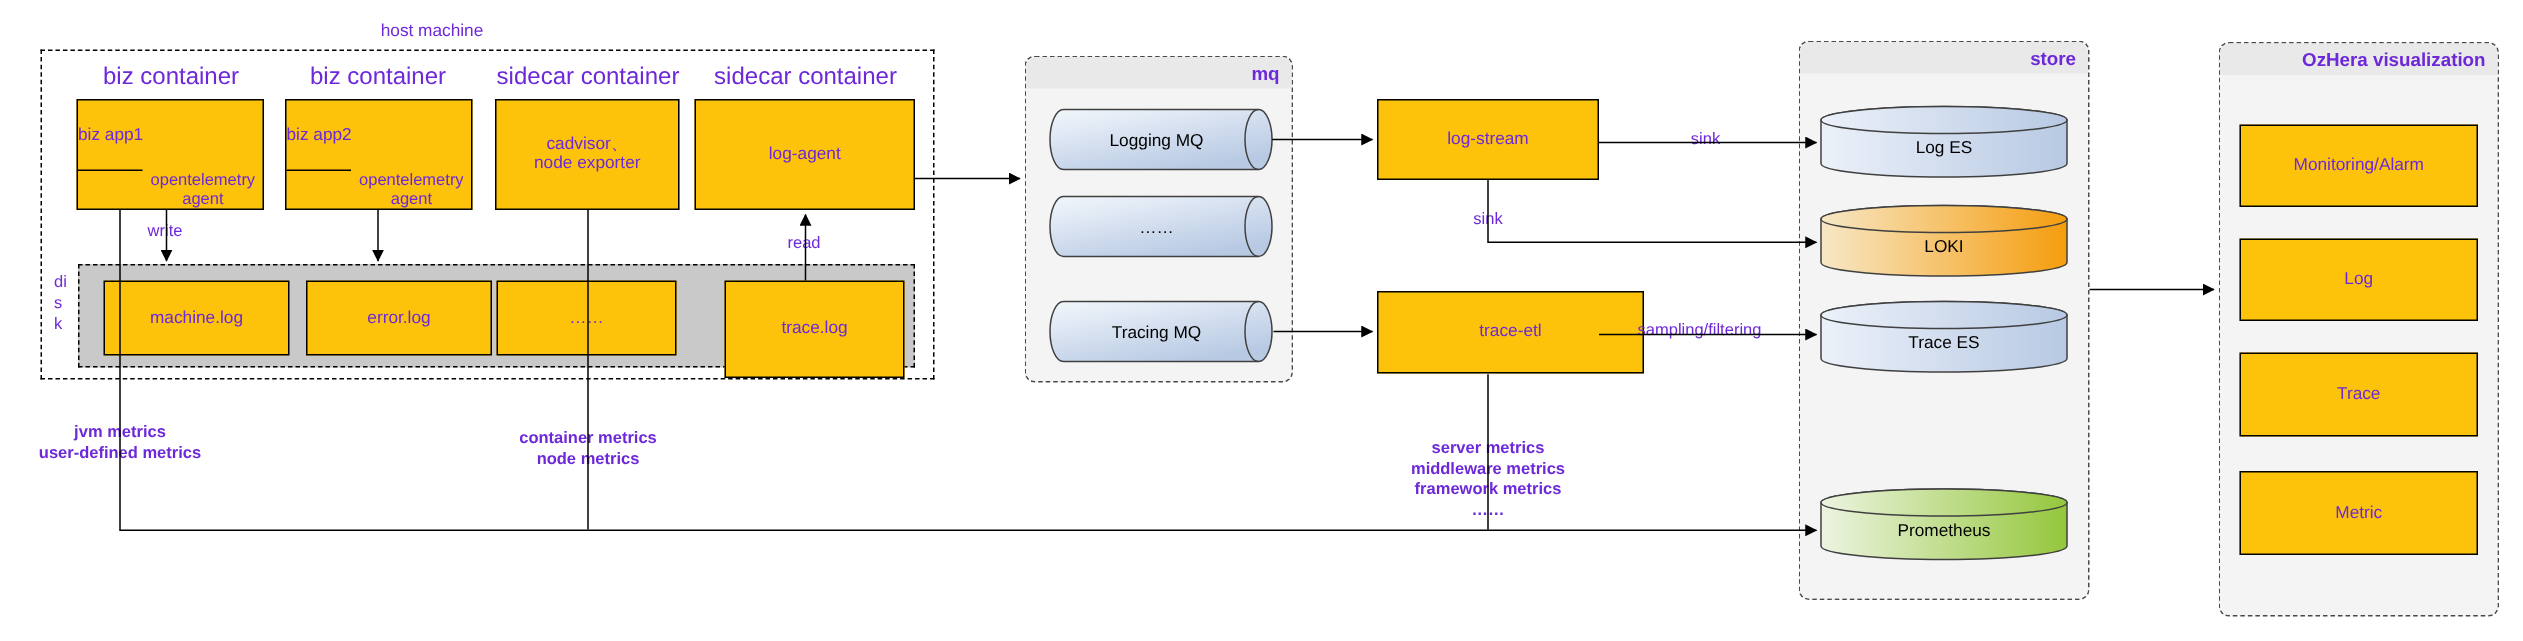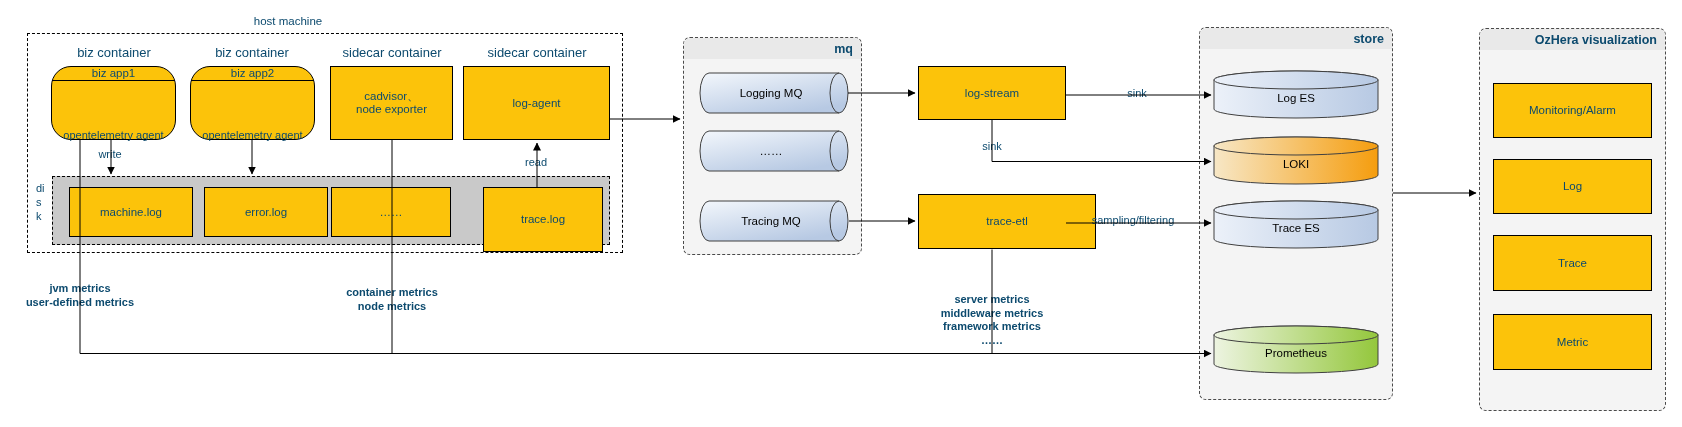--- a/index.html
+++ b/index.html
@@ -1,39 +1,39 @@
 <!DOCTYPE html>
 <html><head>
 <meta charset="utf-8">
 <style>
   html,body{margin:0;padding:0;background:#fff;}
   .canvas{position:relative;width:1682px;height:427px;background:#ffffff;overflow:hidden;
-          font-family:"Liberation Sans","DejaVu Sans",sans-serif;color:#0c4a6e;}
+          font-family:"Liberation Sans","DejaVu Sans",sans-serif;color:#6d28d9;}
   
   .node{position:absolute;box-sizing:border-box;background:#FCC30A;border:1px solid #000;
         display:flex;align-items:center;justify-content:center;text-align:center;
         font-size:11.5px;line-height:13px;z-index:1;}
-  .split{flex-direction:column;align-items:stretch;justify-content:flex-start;padding:0;border-radius:20px;}
+  .split{flex-direction:row;align-items:stretch;justify-content:flex-start;padding:0;}
   .split-top{height:46px;border-bottom:1px solid #000;display:flex;align-items:center;justify-content:center;}
   .split-bottom{flex:1;display:flex;align-items:center;justify-content:center;font-size:11px;margin-top:48px;}
   
   .host-box{position:absolute;left:27px;top:33px;width:596px;height:220px;border:1px dashed #000;
             box-sizing:border-box;z-index:0;background:#fff;}
   .disk-box{position:absolute;left:52px;top:176px;width:558px;height:69px;background:#C9C9C9;
             border:1px dashed #000;box-sizing:border-box;z-index:0;}
   .disk-label{position:absolute;left:36px;top:181px;width:9px;font-size:11px;line-height:14px;
               word-break:break-all;z-index:2;}
   
   .section{position:absolute;box-sizing:border-box;background:#F4F4F4;border:1px dashed #4a4a4a;
            border-radius:7px;z-index:0;}
   .section-header{height:21px;background:#E9E9E9;border-radius:7px 7px 0 0;display:flex;
                   align-items:center;justify-content:flex-end;padding-right:8px;
                   font-size:12.5px;font-weight:bold;}
   
-  .type-label{position:absolute;font-size:13px;white-space:nowrap;transform:translate(-50%,-50%);z-index:2;text-align:center;}
+  .type-label{position:absolute;font-size:16px;white-space:nowrap;transform:translate(-50%,-50%);z-index:2;text-align:center;}
   .edge-label{position:absolute;font-size:11px;white-space:nowrap;transform:translate(-50%,-50%);z-index:2;}
   .annot{position:absolute;font-size:11px;line-height:13.5px;text-align:center;
          transform:translateX(-50%);z-index:2;white-space:nowrap;font-weight:bold;}
   .host-title{position:absolute;font-size:11.5px;transform:translate(-50%,-50%);z-index:2;white-space:nowrap;}
   .cyl{position:absolute;z-index:1;}
   .cyl text{font-size:11.5px;fill:#000;}
   #wires{position:absolute;left:0;top:0;z-index:3;pointer-events:none;}
 </style>
 </head>
 <body>

